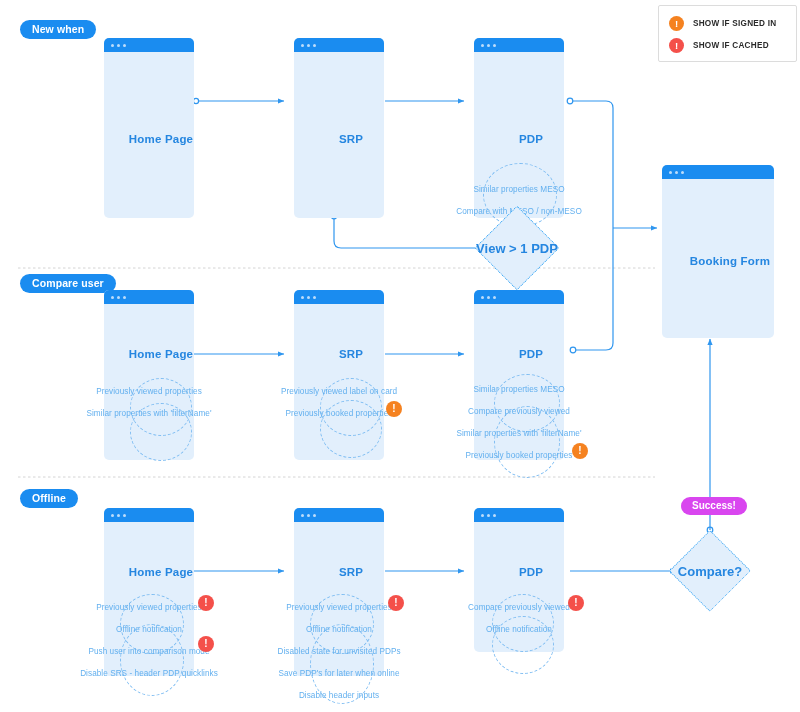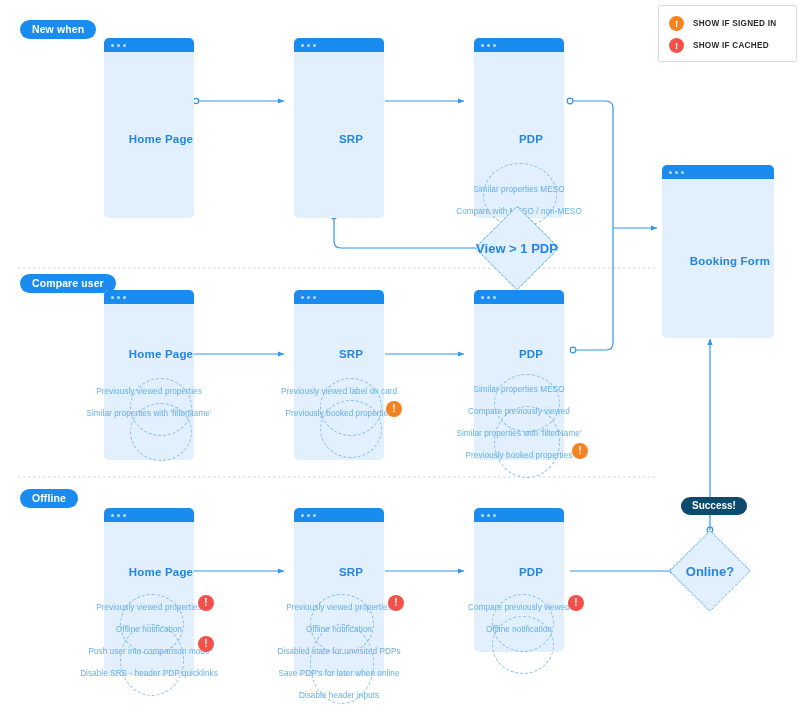--- a/index.html
+++ b/index.html
@@ -101,21 +101,21 @@
     display:flex;align-items:center;justify-content:center;
     color:#2586e0;
     font-size:13px;
     font-weight:700;
     white-space:nowrap;
   }
 
   
   .success-pill{
     position:absolute;
-    background:#0c4a6e;
+    background:#d946ef;
     color:#ffffff;
     border-radius:10px;
     height:18px;line-height:18px;
     font-size:10px;font-weight:700;
     text-align:center;
     padding:0 11px;
     white-space:nowrap;
   }
 
   
@@ -340,16 +340,16 @@
     <div class="circle" style="left:18px;top:108px;width:60px;height:56px;"></div>
     <div class="ann" style="left:-48px;top:95px;width:186px;">Compare previously viewed</div>
     <div class="ann" style="left:-48px;top:117px;width:186px;">Offline notification</div>
     <div class="badge cached" style="left:94px;top:87px;">!</div>
   </div>
 
   <div class="success-pill" style="left:681px;top:497px;">Success!</div>
 
   <div class="diamond-wrap" style="left:681px;top:542px;width:58px;height:58px;">
     <div class="diamond"></div>
-    <div class="diamond-label">Online?</div>
+    <div class="diamond-label">Compare?</div>
   </div>
 
 </div>
 
 </body></html>

